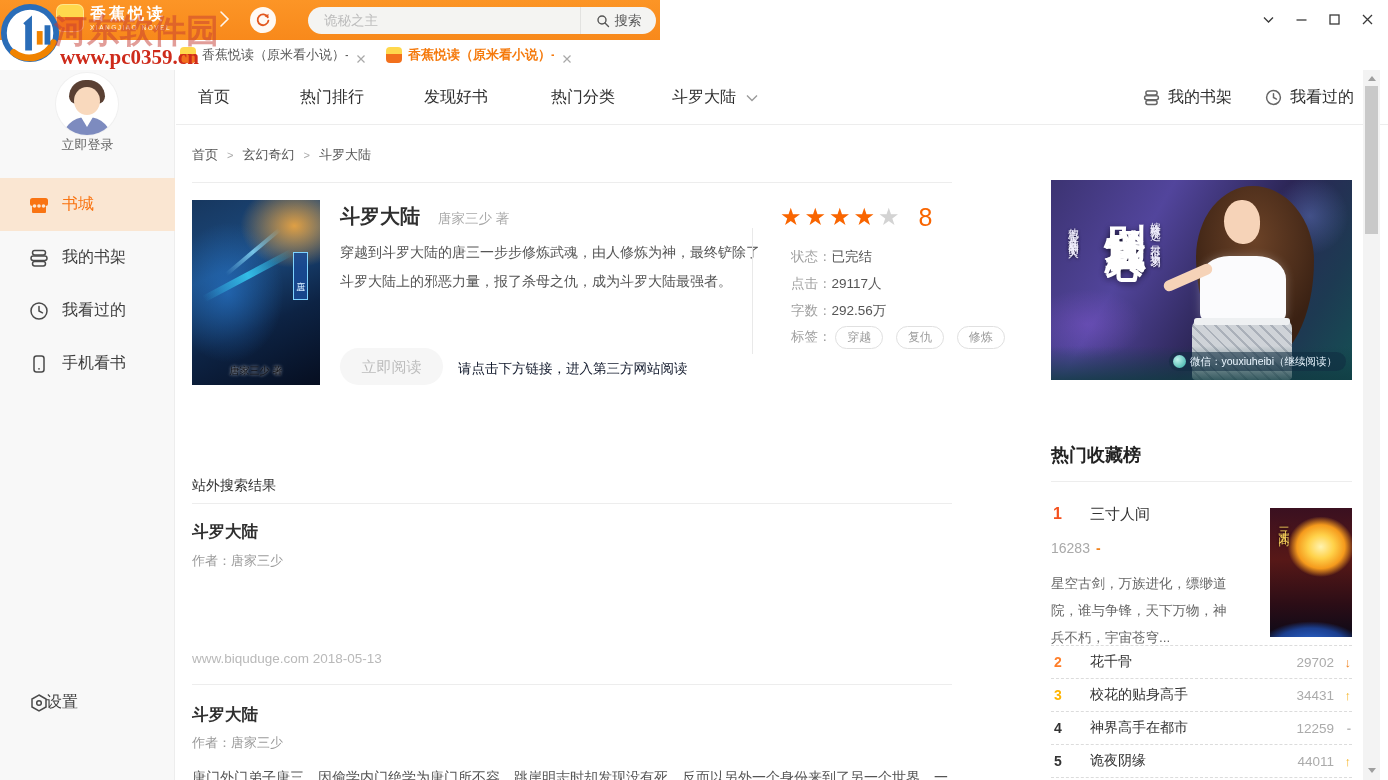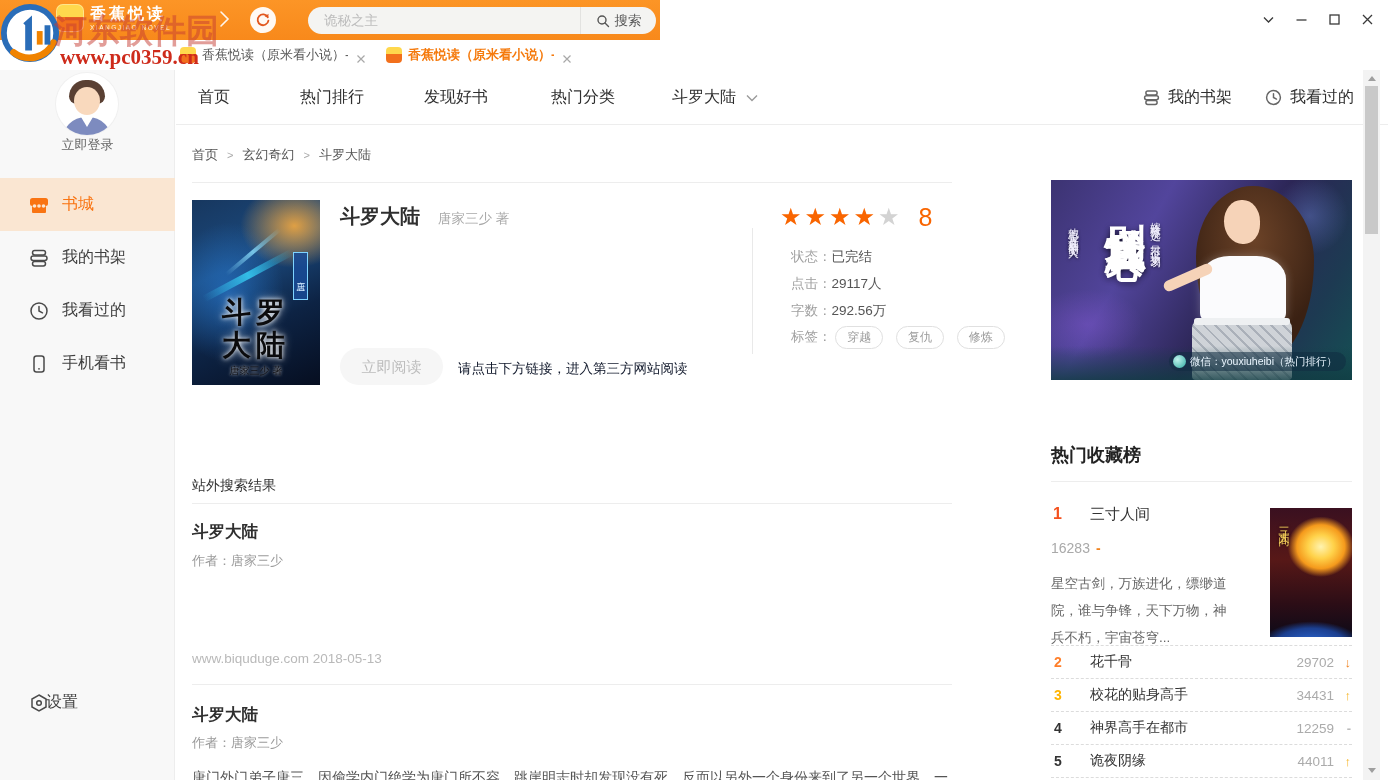--- a/index.html
+++ b/index.html
@@ -395,28 +395,28 @@
     <span class="bc-sep">&gt;</span>
     <span class="bc-item">斗罗大陆</span>
   </div>
 
   <div class="hdivider" style="left:192px; top:182px; width:760px;"></div>
 
   <div class="cover">
     <div class="cover-slash"></div>
     <div class="cover-slash2"></div>
     <div class="cover-tag">唐三</div>
-    <div class="cover-title"><span>斗罗</span><br><span>大陆</span></div>
     <div class="cover-author">唐家三少 著</div>
   </div>
 
   <div class="book-title-row">
     <span class="book-title">斗罗大陆</span>
     <span class="book-author">唐家三少 著</span>
   </div>
+  <div class="book-desc">穿越到斗罗大陆的唐三一步步修炼武魂，由人修炼为神，最终铲除了斗罗大陆上的邪恶力量，报了杀母之仇，成为斗罗大陆最强者。</div>
   <div class="read-btn">立即阅读</div>
   <div class="read-hint">请点击下方链接，进入第三方网站阅读</div>
   <div class="vdivider"></div>
 
   <div class="rating">
     <div class="stars-row">
       <span id="stars"><span class="star filled">★</span><span class="star filled">★</span><span class="star filled">★</span><span class="star filled">★</span><span class="star">★</span></span>
       <span class="rating-num">8</span>
     </div>
     <div class="info-row" style="top:44px;">
@@ -454,21 +454,21 @@
     <div class="w-body"></div>
     <div class="w-arm"></div>
     <div class="w-skirt"></div>
     <div class="w-belt"></div>
     <div class="ad-floor"></div>
     <div class="ad-sub-left">他心里一直住着别的女人。</div>
     <div class="ad-main-text">别怪我真心</div>
     <div class="ad-sub-right">嫁给苏修远，只不过一场交易！</div>
     <div class="ad-badge">
       <span class="ad-badge-icon"></span>
-      <span>微信：youxiuheibi（热门排行）</span>
+      <span>微信：youxiuheibi（继续阅读）</span>
     </div>
   </div>
 
   <div class="rank-title">热门收藏榜</div>
   <div class="hdivider" style="left:1051px; top:481px; width:301px;"></div>
 
   <div class="feat-rank" style="color: rgb(244, 81, 30);">1</div>
   <div class="feat-title">三寸人间</div>
   <div class="feat-count">
     <span>16283</span><span class="feat-trend" style="color: rgb(240, 130, 30);">-</span>

